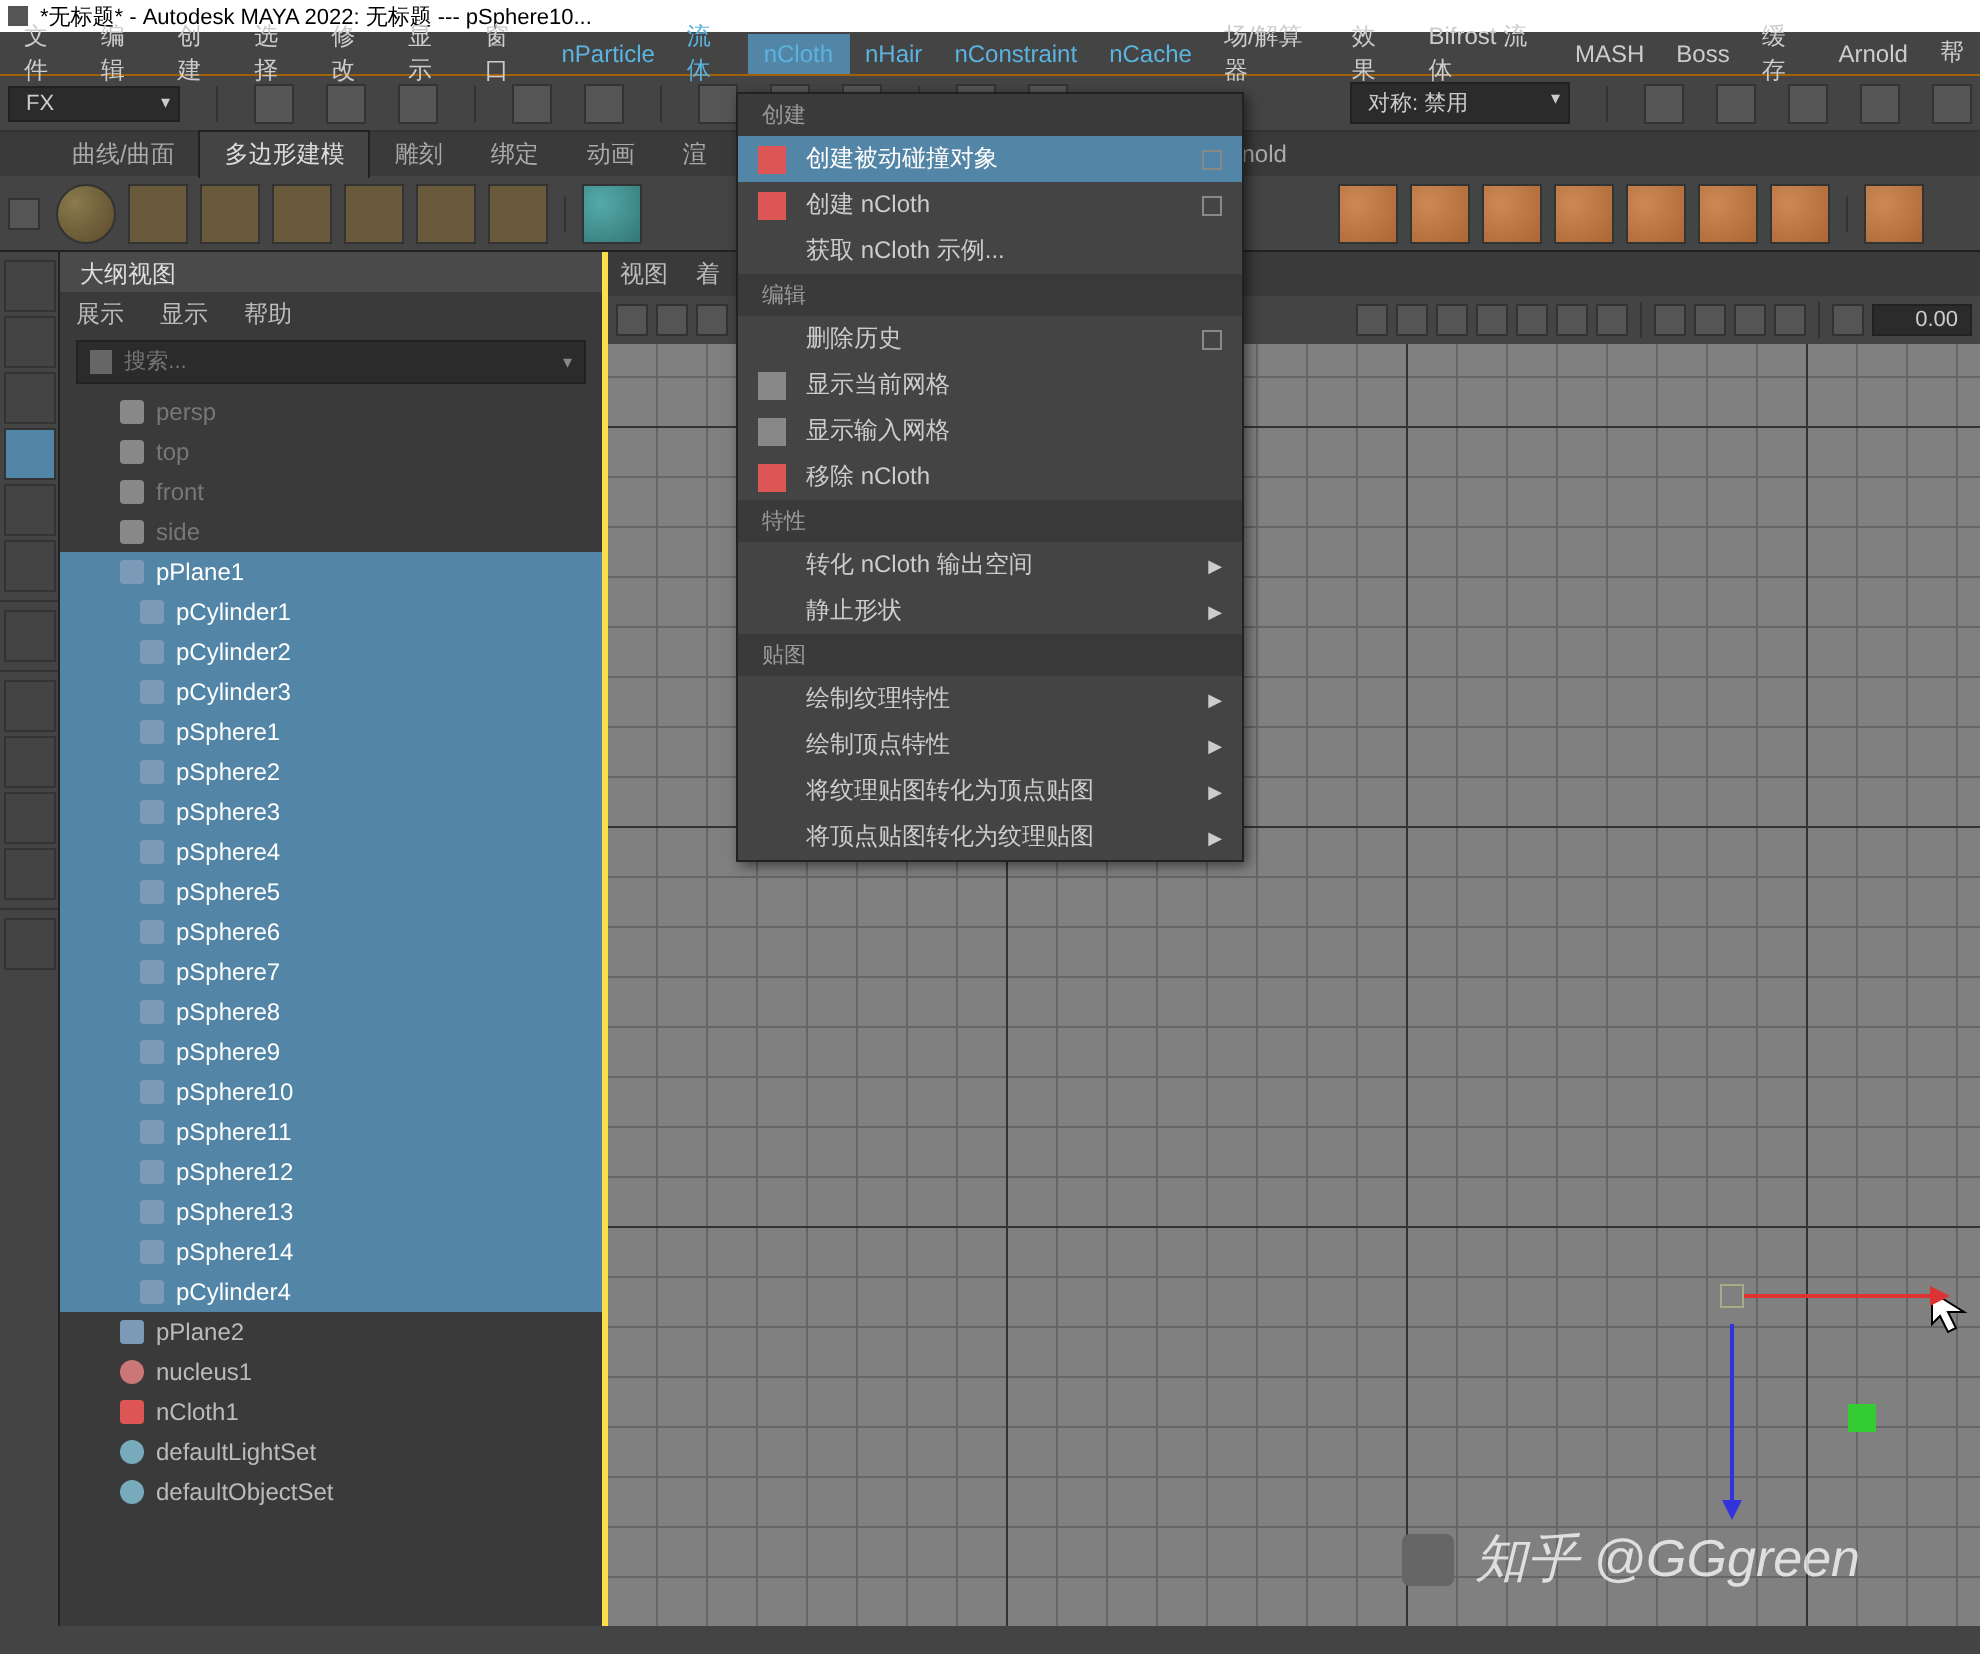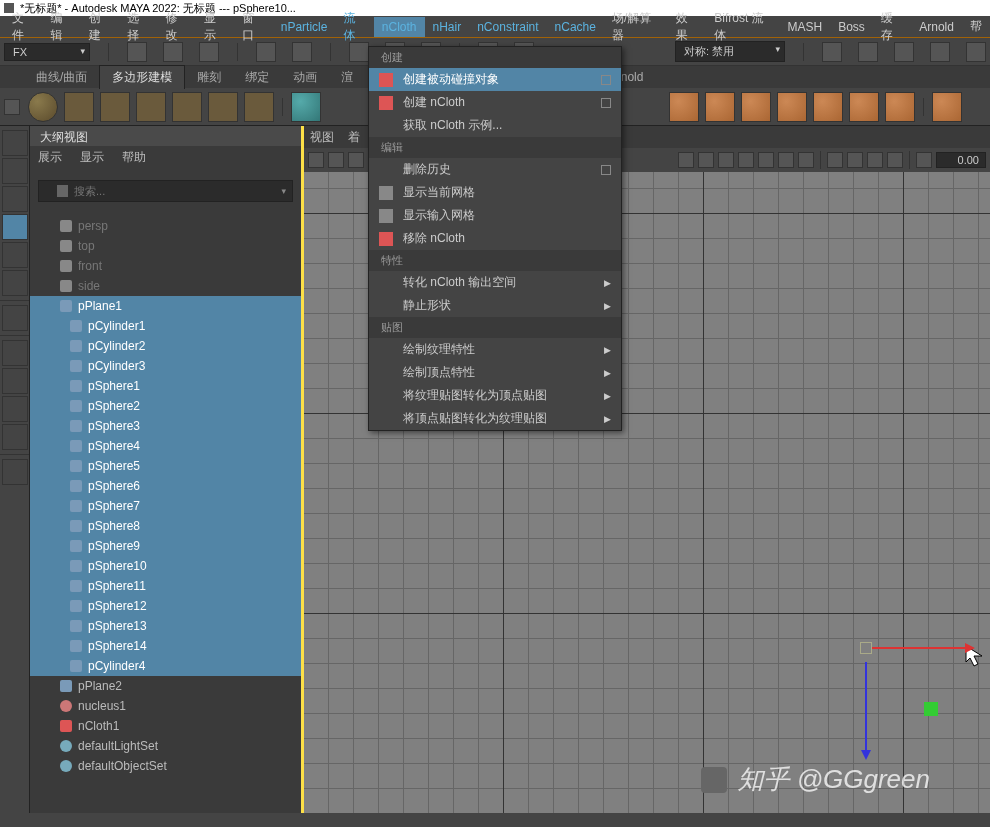--- a/index.html
+++ b/index.html
@@ -24,21 +24,21 @@
 .shelf .big-ico.blue{background:radial-gradient(circle at 30% 30%,#5aa,#377);}
 .shelf .big-ico.orange{background:radial-gradient(circle at 30% 30%,#c85,#a63);}
 .main{display:flex;height:687px;}
 .toolbox{width:30px;background:#444;border-right:1px solid #222;display:flex;flex-direction:column;gap:2px;padding-top:4px;}
 .toolbox .tool{width:26px;height:26px;background:#444;border:1px solid #333;margin:0 auto;position:relative;}
 .toolbox .tool.active{background:#5285a6;}
 .toolbox .sep2{height:1px;background:#333;margin:2px 0;}
 .outliner{width:274px;background:#3a3a3a;border-right:3px solid #fde047;display:flex;flex-direction:column;}
 .outliner .title{height:20px;background:#4a4a4a;color:#ddd;padding:3px 10px;font-size:12px;}
 .outliner .obar{height:20px;background:#3a3a3a;display:flex;align-items:flex-end;padding:0 8px;gap:18px;}
-.outliner .search{height:22px;background:#2b2b2b;margin:14px 8px;border:1px solid #222;display:flex;align-items:center;padding:0 18px;position:relative;}
+.outliner .search{height:22px;background:#2b2b2b;margin:4px 8px;border:1px solid #222;display:flex;align-items:center;padding:0 6px;position:relative;}
 .outliner .search input{background:transparent;border:none;color:#aaa;font-size:11px;width:100%;outline:none;}
 .outliner .search:after{content:"▾";position:absolute;right:6px;color:#888;font-size:9px;}
 .outliner .tree{flex:1;overflow:hidden;}
 .outliner .node{height:20px;display:flex;align-items:center;padding-left:30px;gap:6px;color:#bbb;font-size:12px;}
 .outliner .node.dim{color:#777;}
 .outliner .node.sel{background:#5285a6;color:#fff;}
 .outliner .node .nicon{width:12px;height:12px;background:#7a9ab8;border-radius:2px;}
 .outliner .node .nicon.cam{background:#888;}
 .outliner .node .nicon.nuc{background:#c77;border-radius:50%;}
 .outliner .node .nicon.cloth{background:#d55;}

